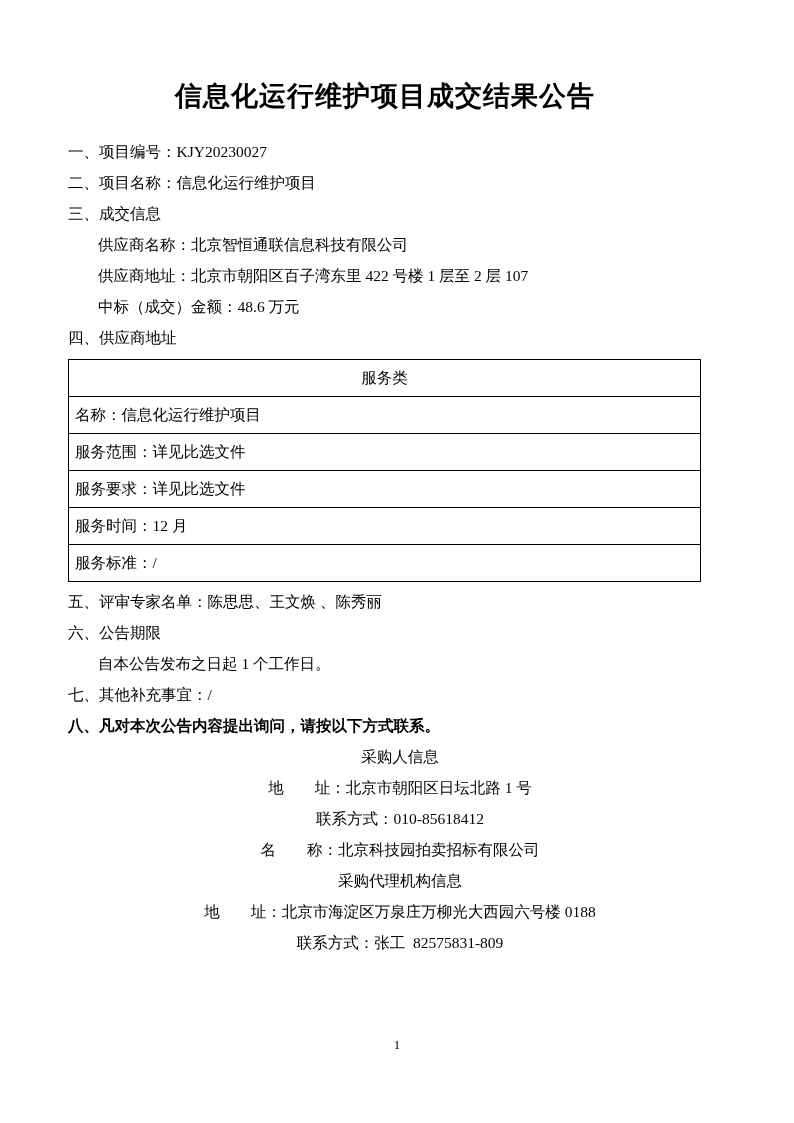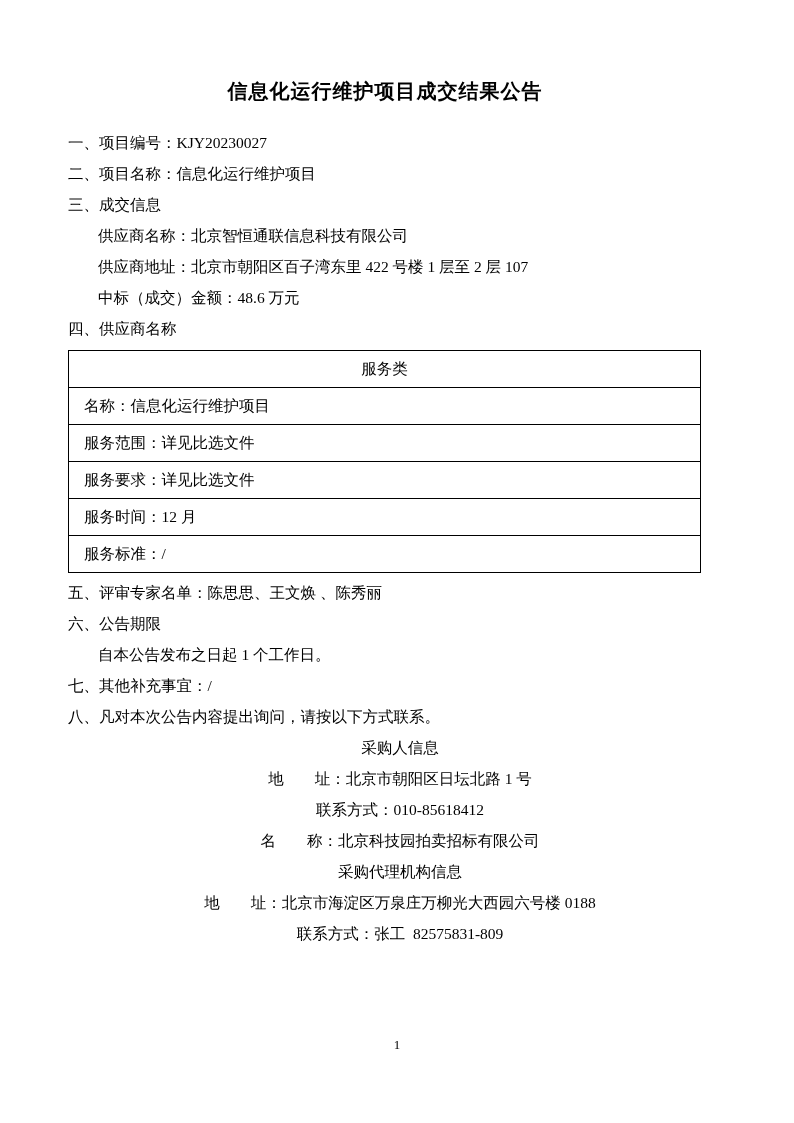--- a/index.html
+++ b/index.html
@@ -17,21 +17,21 @@
   }
   .page {
     position: relative;
     width: 794px;
     height: 1123px;
     box-sizing: border-box;
     padding: 62px 92px 0 68px;
   }
   .doc-title {
     text-align: center;
-    font-size: 20px;
+    font-size: 27px;
     font-weight: bold;
     letter-spacing: 1px;
     margin: 16px 0 22px 0;
     font-family: "DejaVu Serif", "Liberation Serif", serif;
   }
   .line {
     font-size: 15.5px;
     line-height: 31px;
     margin: 0;
     white-space: pre-wrap;
@@ -41,56 +41,56 @@
   .tbl {
     border-collapse: collapse;
     width: 633px;
     margin: 6px 0 4px 0;
     table-layout: fixed;
   }
   .tbl td {
     border: 1px solid #000;
     font-size: 15.5px;
     line-height: 30px;
-    padding: 3px 15px;
+    padding: 3px 6px;
     vertical-align: middle;
   }
   .tbl td.head {
     text-align: center;
   }
   .tbl tr td.body-cell {
     text-align: left;
   }
   .footer-num {
     position: absolute;
     bottom: 70px;
     left: 0;
     width: 794px;
     text-align: center;
     font-size: 13px;
     font-family: "Liberation Serif", serif;
   }
   .bold {
-    font-weight: normal;
+    font-weight: bold;
   }
 </style>
 </head>
 <body>
 
 <div class="page">
 
   <div class="doc-title">信息化运行维护项目成交结果公告</div>
 
   <p class="line">一、项目编号：KJY20230027</p>
   <p class="line">二、项目名称：信息化运行维护项目</p>
   <p class="line">三、成交信息</p>
   <p class="line indent-1">供应商名称：北京智恒通联信息科技有限公司</p>
   <p class="line indent-1">供应商地址：北京市朝阳区百子湾东里 422 号楼 1 层至 2 层 107</p>
   <p class="line indent-1">中标（成交）金额：48.6 万元</p>
-  <p class="line">四、供应商名称</p>
+  <p class="line">四、供应商地址</p>
 
   <table class="tbl">
     <tbody>
       <tr>
         <td class="head">服务类</td>
       </tr>
       <tr>
         <td class="body-cell">名称：信息化运行维护项目</td>
       </tr>
       <tr>

